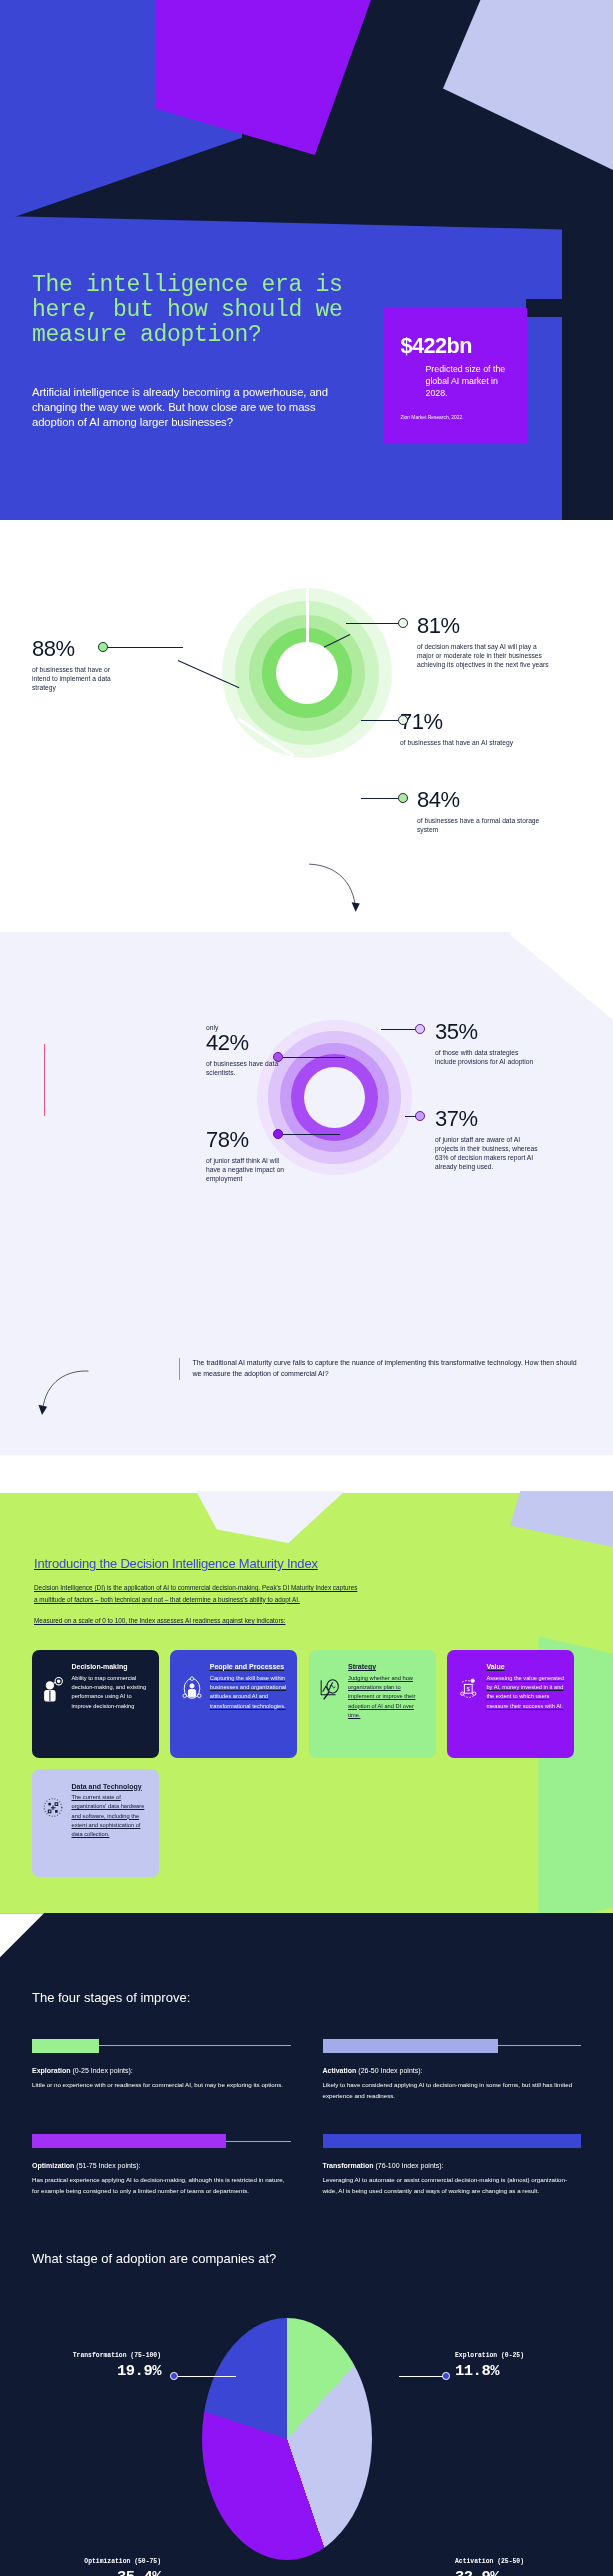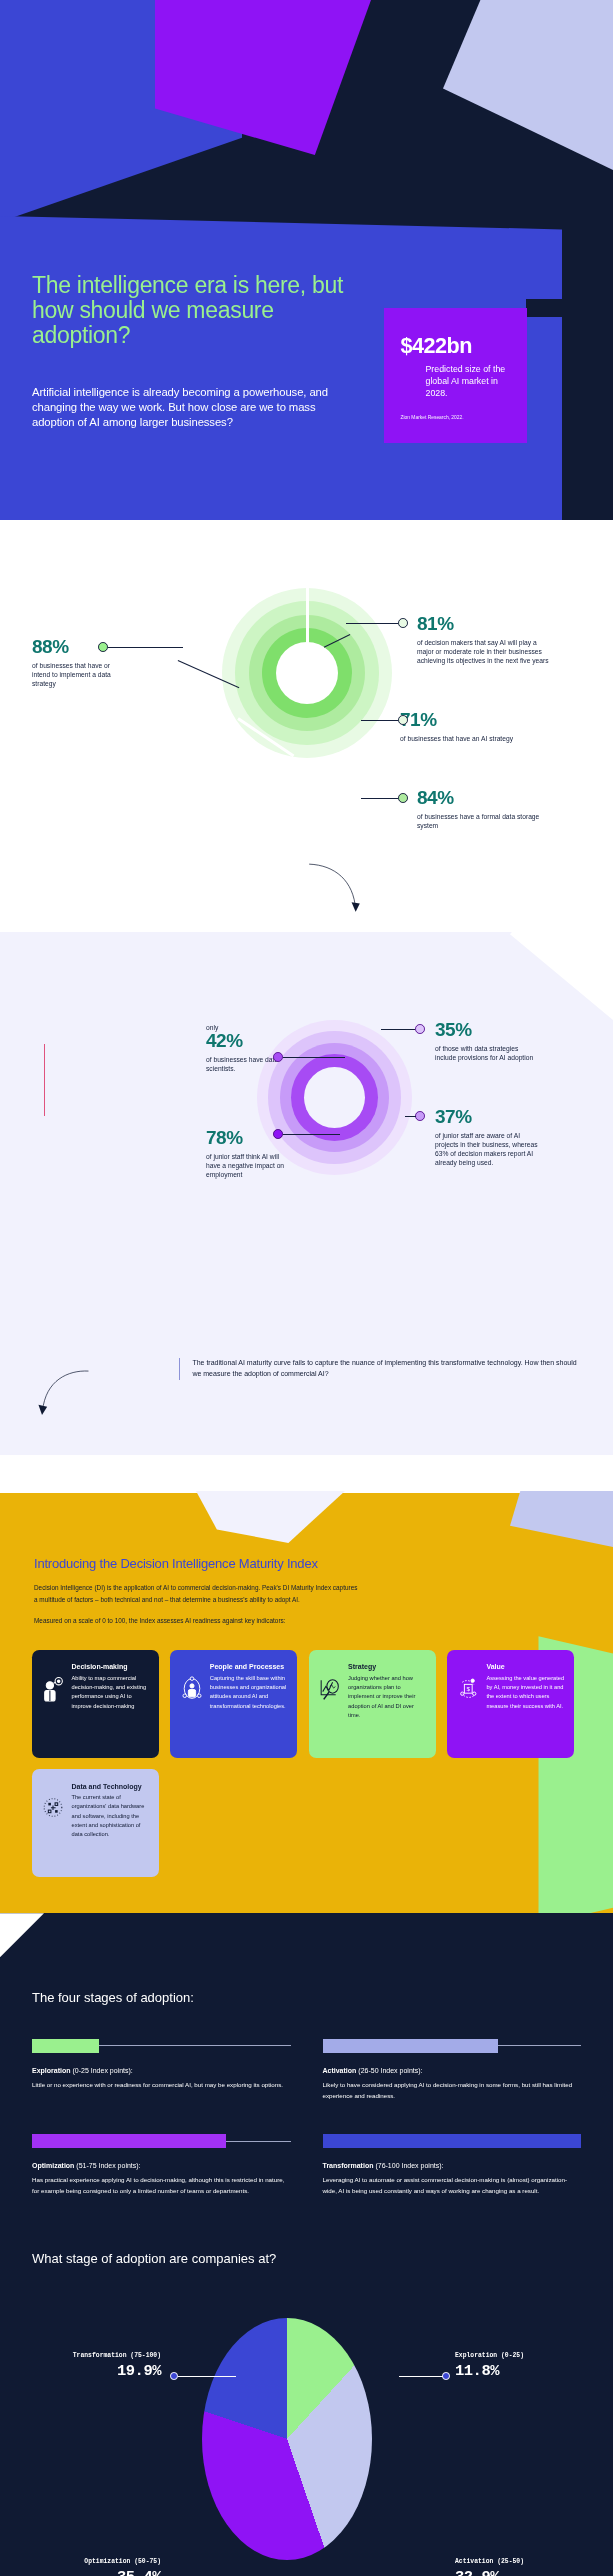--- a/index.html
+++ b/index.html
@@ -19,21 +19,21 @@
   .hero-shape-b { position:absolute; left:155px; top:0; width:216px; height:155px;
     background:#8f13f5; clip-path:polygon(0 0,100% 0,74% 100%,0 70%); }
   .hero-shape-c { position:absolute; right:0; top:0; width:170px; height:170px;
     background:#c2c8ef; clip-path:polygon(22% 0,100% 0,100% 100%,0 52%); }
   .hero-panel { position:absolute; left:0; top:216px; width:562px; height:304px;
     background:#3b46d4; clip-path:polygon(0 0,100% 13.4px,100% 100%,0 100%); }
   .hero-inner { position:absolute; left:0; top:216px; width:613px; height:304px;
     display:flex; }
   .hero-left { width:371px; padding:57px 20.6px 0 32px; }
   .hero-h1 { color:#9af08e; font-size:23px; line-height:1.08; font-weight:400;
-    letter-spacing:-0.3px; }
+    letter-spacing:-0.3px;font-family:Liberation Mono, monospace; }
   .hero-sub { color:#ffffff; font-size:11.3px; line-height:1.32; margin-top:38px;
     letter-spacing:-0.1px; }
   .hero-card { position:absolute; left:384px; top:308px; width:143px; height:135px;
     background:#8f13f5; color:#fff; padding:25px 17.5px 0 16.5px; }
   .hero-card .big { font-size:21.6px; font-weight:700; letter-spacing:-0.5px; }
   .hero-card .desc { font-size:8.8px; line-height:1.35; margin-top:5.2px;margin-left:25px; }
   .hero-card .src { font-size:4.9px; margin-top:15.5px; opacity:.95; }
   .hero-notch { position:absolute; right:0; top:299px; width:87px; height:17.5px;
     background:#101a33; }
 
@@ -45,21 +45,21 @@
   .r3 { inset:13.4px; background:#cdf5c4; }
   .r2 { inset:27px; background:#aeeb9f; }
   .r1 { inset:40px; background:#7fdf6b; }
   .r0 { inset:54px; background:#ffffff; }
   .donut-gapA { position:absolute; left:84px; top:0; width:3.1px; height:72px;
     background:#fff; }
   .donut-gapB { position:absolute; left:15.5px; top:129px; width:67px; height:3.1px;
     background:#fff; transform:rotate(34deg); transform-origin:left center; }
 
   .stat { position:absolute; }
-  .stat .num { font-size:19px; font-weight:700; letter-spacing:-0.5px; color:#0f766e; }
+  .stat .num { font-size:22px; font-weight:400; letter-spacing:-0.5px; color:#0f172a; }
   .stat .txt { font-size:6.7px; line-height:1.35; margin-top:2.6px; color:#16213d;
     max-width:155px; }
   .stat .pre { font-size:6.7px; color:#16213d; margin-bottom:-1px; }
 
   .dot { position:absolute; width:9.8px; height:9.8px; border-radius:50%;
     border:0.7px solid #15203c; }
   .lead { position:absolute; background:#15203c; height:0.6px; }
 
   
   .sec-purple { position:relative; height:412px; background:#f2f2fd; }
@@ -79,21 +79,21 @@
   
   .band { position:relative; height:149px; background:#ffffff; }
   .band-dark { position:absolute; left:0; top:0; width:613px; height:111px;
     background:#f2f2fd; }
   .band-quote { position:absolute; left:179px; top:14.4px; width:407px;
     border-left:0.8px solid #8d93d8; padding-left:12.4px; font-size:7px;
     line-height:1.55; color:#101a33; }
   .arrow-dl { position:absolute; left:37px; top:24px; width:57px; height:49px; }
 
   
-  .sec-index { position:relative; background:#eab308; padding:0 0 36px 0; }
+  .sec-index { position:relative; background:#bef264; padding:0 0 36px 0;text-decoration:underline; }
   .idx-shape1 { position:absolute; left:196px; top:-2.1px; width:149px; height:52px;
     background:#f2f2fd; clip-path:polygon(0 0,100% 0,62% 100%,14% 74%); }
   .idx-shape2 { position:absolute; right:0; top:-2.1px; width:103px; height:56px;
     background:#c2c8ef; clip-path:polygon(10% 0,100% 0,100% 100%,0 62%); }
   .idx-h2 { color:#3b46d4; font-size:13px; font-weight:400; padding:63px 0 0 34px;
     letter-spacing:-0.2px; }
   .idx-p { font-size:6.4px; line-height:1.75; color:#101a33; padding:11.3px 0 0 34px;
     max-width:361px; }
   .idx-p2 { font-size:6.4px; line-height:1.7; color:#101a33; padding:11.3px 0 0 34px; }
 
@@ -363,21 +363,21 @@
         <div>
           <h3>Data and Technology</h3>
           <p>The current state of organizations' data hardware and software, including the extent and sophistication of data collection.</p>
         </div>
       </div>
     </div>
   </section>
 
   <section class="sec-stages">
     <div class="corner"></div>
-    <h2 class="stages-h2">The four stages of adoption:</h2>
+    <h2 class="stages-h2">The four stages of improve:</h2>
     <div class="stage-grid">
       <div class="stage">
         <div class="barwrap">
             <div class="barline"></div>
           <div class="bar" style="width:26%; background:#9af08e;"></div>
           </div>
         <div class="lbl"><b>Exploration</b>
           <span>(0-25 Index points):</span></div>
         <div class="body">Little or no experience with or readiness for commercial AI, but may be exploring its options.</div>
       </div>

